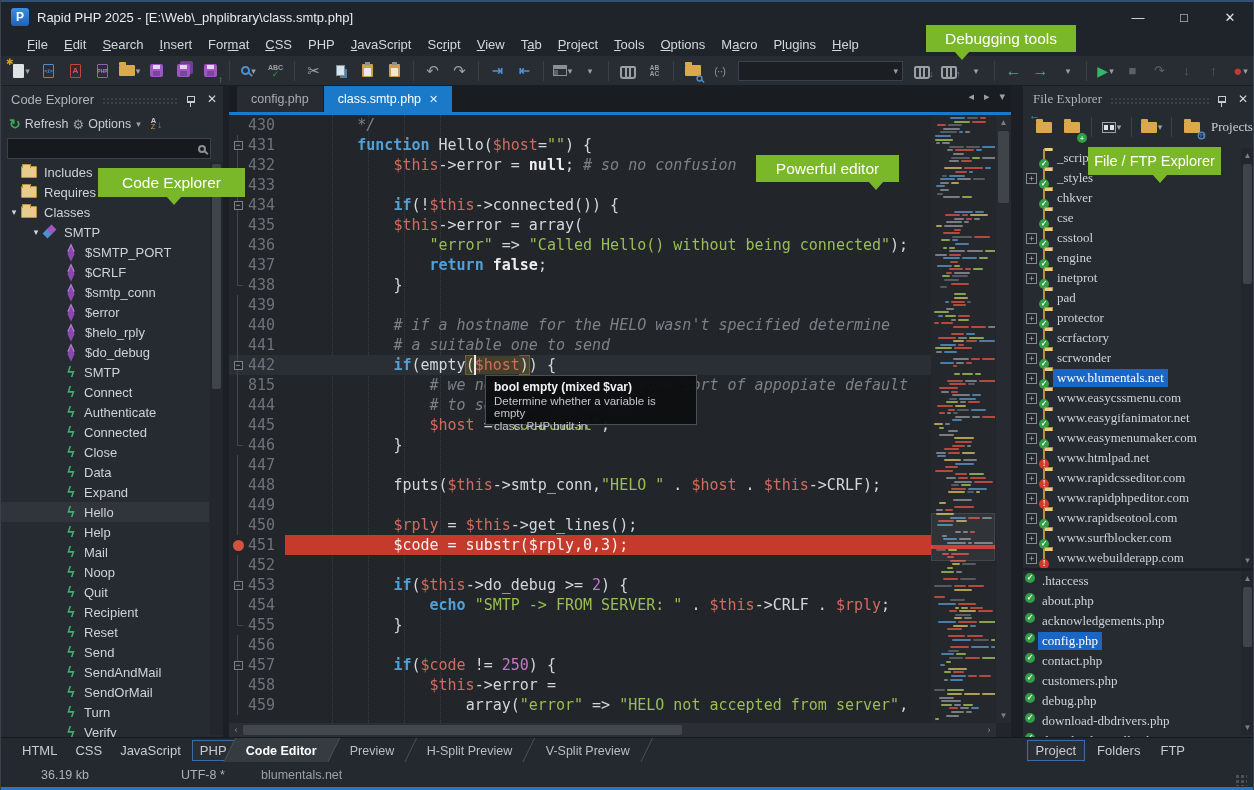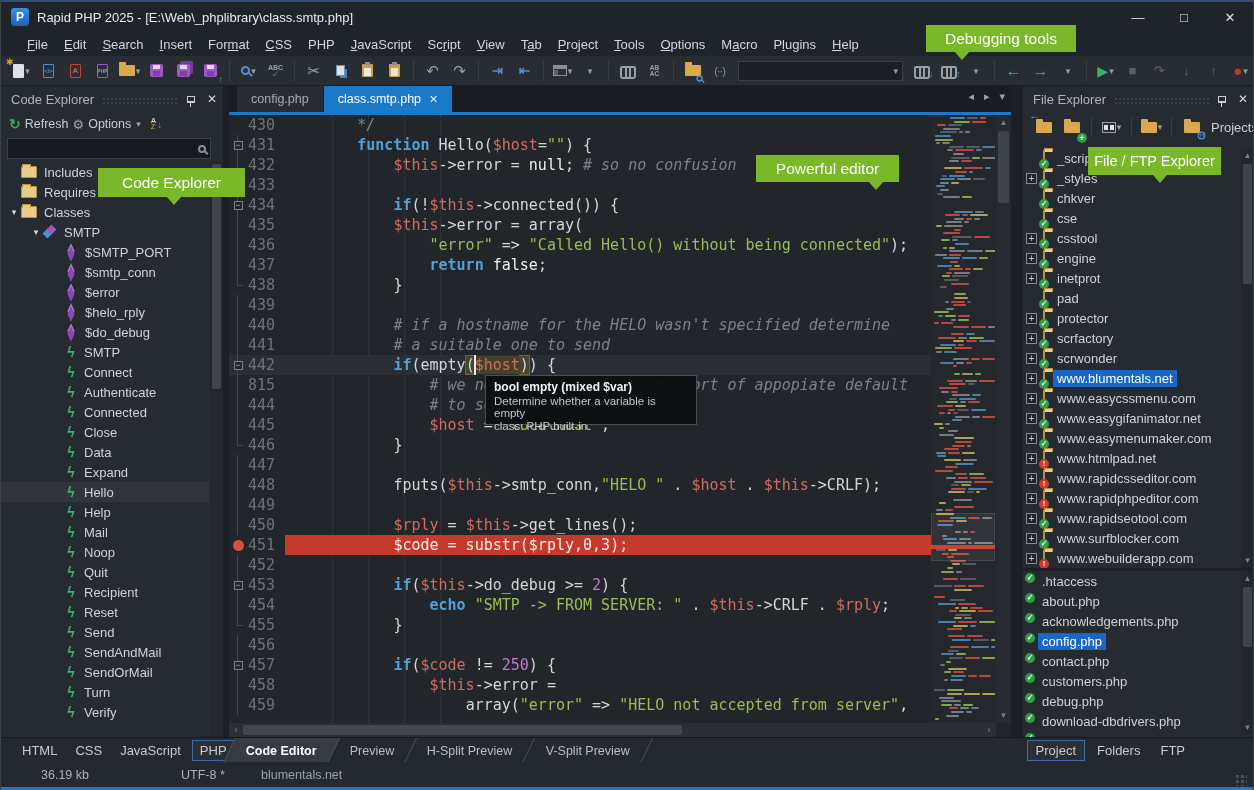--- a/index.html
+++ b/index.html
@@ -72,21 +72,21 @@
   .rep span { font-size:6.5px; color:#9aa0a6; font-weight:bold; }
   .braces { color:#8a9096; font-size:11px; letter-spacing:-1px; }
   #tb-combo { width:168px; height:20px; background:#1b1f24; border:1px solid #3b4148; display:flex; align-items:center;
               justify-content:flex-end; padding-right:4px; margin:0 4px; }
   .lens-sm { transform:scale(.7); position:absolute; bottom:0; right:1px; }
 
   
   #workspace { left:0; top:86px; width:100%; height:651px; background:#1c2026; }
   .panel { position:absolute; top:0; height:651px; background:#262a31; }
   #left-panel { left:0; width:222px; }
-  #right-panel { left:1022px; width:231px; }
+  #right-panel { left:1022px; width:231px;font-family:Liberation Serif, serif; }
   .panel-header { position:absolute; top:0; left:0; right:0; height:26px; display:flex; align-items:center; padding:0 6px 0 10px; }
   .panel-title { color:#b0b4ba; font-size:13px; white-space:nowrap; }
   .panel-tex { flex:1; height:8px; margin:4px 8px 0; background-image:radial-gradient(#3a4046 1px, transparent 1px); background-size:4px 4px; }
   .pin { width:8px; height:7px; border:1px solid #c8ccd0; border-bottom:2px solid #c8ccd0; position:relative; margin-right:12px; }
   .pin::after { content:""; position:absolute; left:2px; bottom:-6px; width:1px; height:4px; background:#c8ccd0; }
   .x-btn { color:#d4d7da; font-size:12px; }
 
   
   #ce-toolbar { position:absolute; top:26px; left:0; right:0; height:24px; display:flex; align-items:center; padding-left:8px; gap:4px; }
   #ce-toolbar .lbl { color:#c8ccd0; font-size:12.5px; }
@@ -138,21 +138,21 @@
   .cl .txt { flex:1; height:20px; display:flex; align-items:center; font:15px "DejaVu Sans Mono", monospace; white-space:pre; overflow:hidden; }
   .cl.cur { background:#2a2f35; }
   .cl.bp .txt { background:#c63a2c; }
   .cl.bp .txt span { color:#f4f4f2 !important; }
   .tk-w { color:#d4d7da; } .tk-p { color:#d4d7da; }
   .tk-k { color:#52a0d8; font-weight:bold; }
   .tk-v { color:#d06c60; }
   .tk-s { color:#9abd54; }
   .tk-n { color:#c678c6; }
   .tk-c { color:#7b8187; font-style:italic; }
-  .tk-b { color:#eceef0; font-weight:normal; }
+  .tk-b { color:#eceef0; font-weight:bold; }
   .tk-m { background:#4a452a; outline:1px solid #6b6340; color:#d4d7da; }
   .tk-vs { background:#45402a; color:#d06c60; position:relative; }
   .tk-vs::before { content:""; position:absolute; left:-1px; top:-1px; bottom:-1px; width:2px; background:#e8eaec; }
   #minimap { position:absolute; left:702px; top:0; bottom:0; width:64px; background:#24282d; overflow:hidden; }
   .mm-row { position:absolute; height:2px; display:flex; gap:2px; }
   .mm-seg { height:2px; border-radius:1px; }
   #mm-band { position:absolute; left:0; right:0; height:4px; background:#c8392b; }
   #mm-view { position:absolute; left:0; right:0; background:rgba(255,255,255,.055); border:1px solid rgba(255,255,255,.09); }
   #ed-vscroll { position:absolute; right:0; top:29px; width:15px; height:608px; background:#272b31; }
   #ed-hscroll { position:absolute; left:0; right:15px; top:637px; height:14px; background:#2b2f35; display:flex; align-items:center; }
@@ -462,20 +462,25 @@
             <span>SMTP</span>
           </div>
           <div class="t-row" style="padding-left: 50px;">
             <span class="sp14"></span>
             <span class="t-ic ic-var"></span>
             <span>$SMTP_PORT</span>
           </div>
           <div class="t-row" style="padding-left: 50px;">
             <span class="sp14"></span>
             <span class="t-ic ic-var"></span>
+            <span>$CRLF</span>
+          </div>
+          <div class="t-row" style="padding-left: 50px;">
+            <span class="sp14"></span>
+            <span class="t-ic ic-var"></span>
             <span>$smtp_conn</span>
           </div>
           <div class="t-row" style="padding-left: 50px;">
             <span class="sp14"></span>
             <span class="t-ic ic-var"></span>
             <span>$error</span>
           </div>
           <div class="t-row" style="padding-left: 50px;">
             <span class="sp14"></span>
             <span class="t-ic ic-var"></span>

